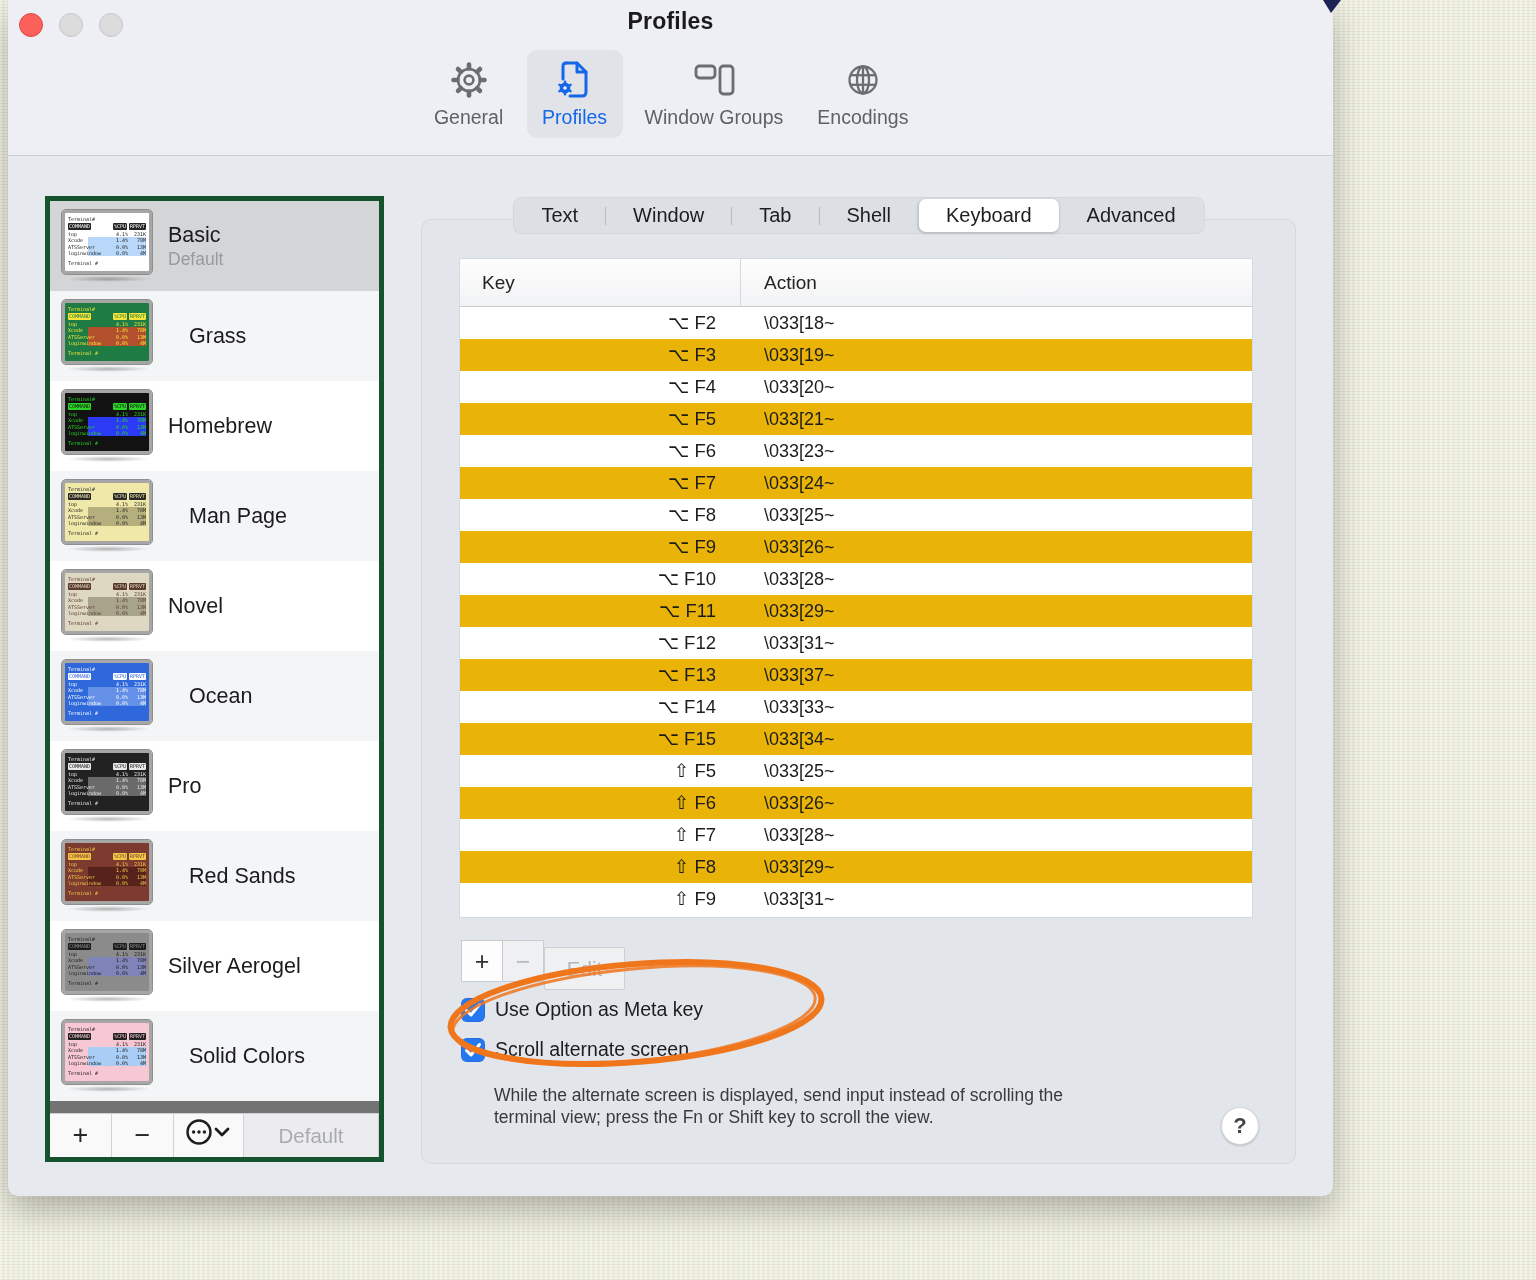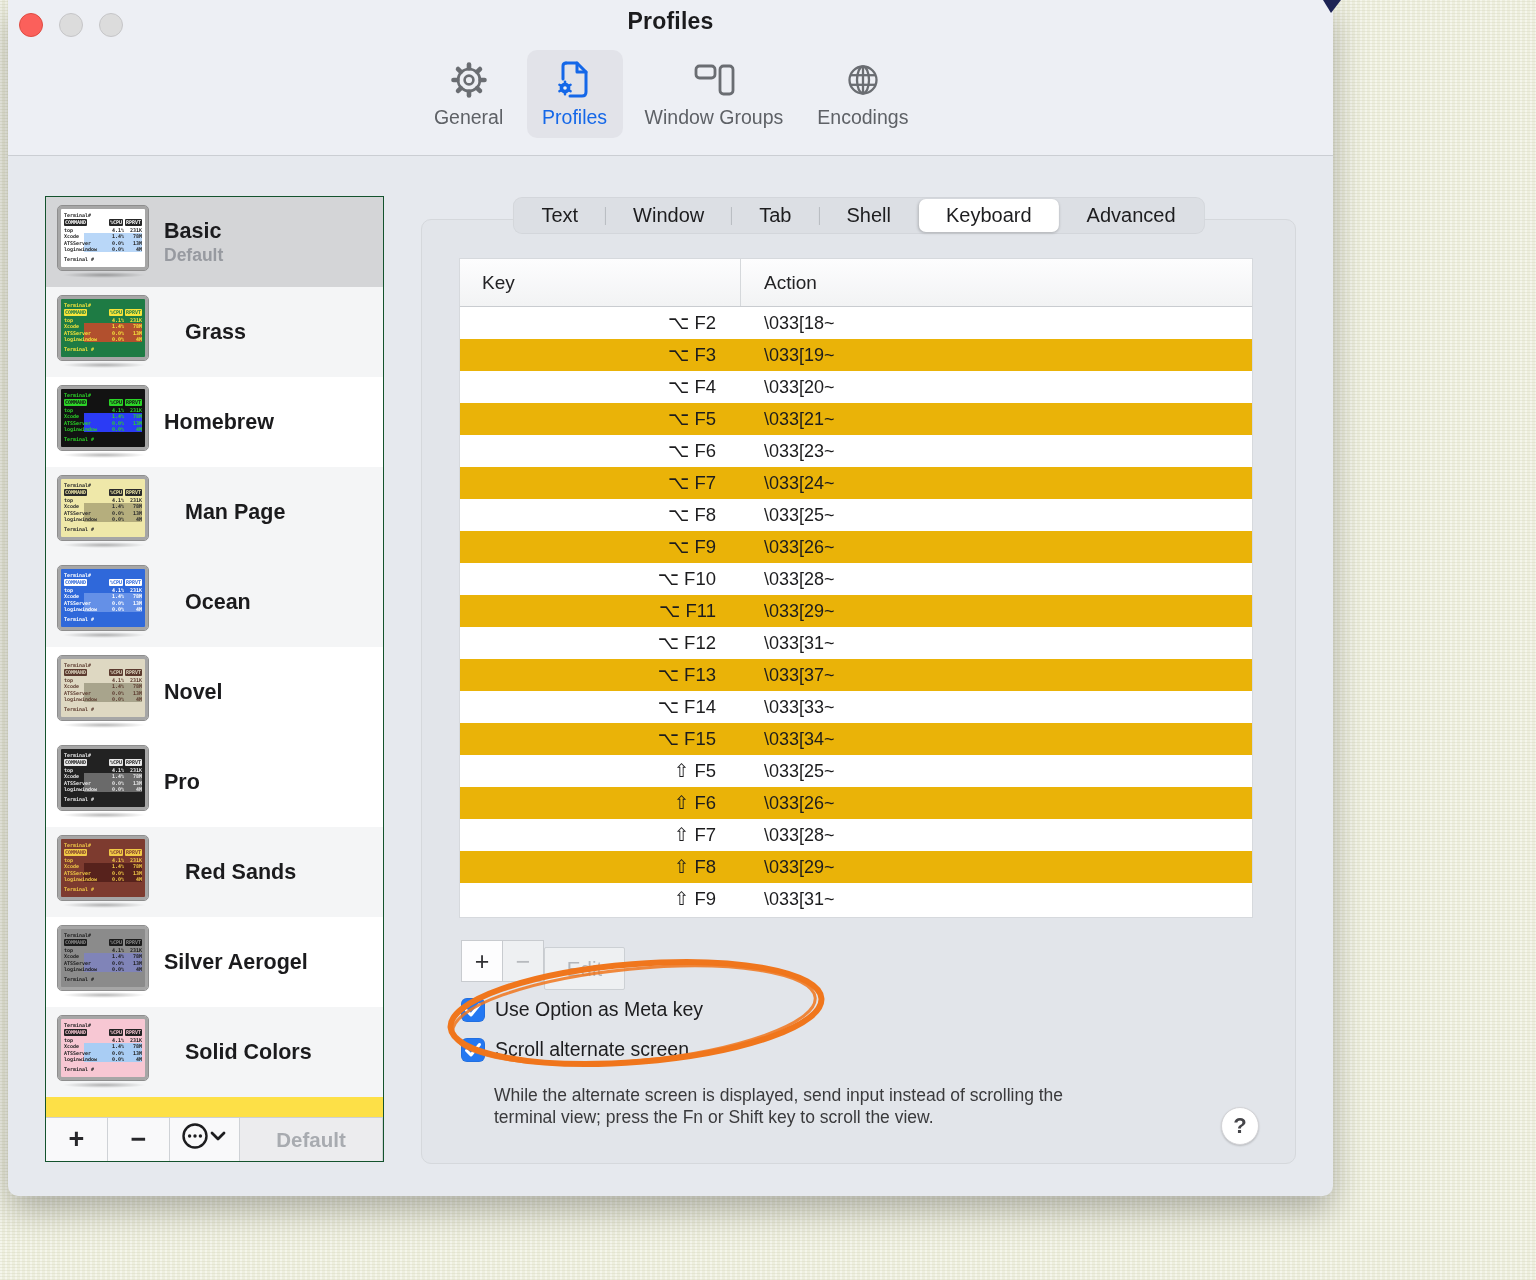--- a/index.html
+++ b/index.html
@@ -41,21 +41,21 @@
     color:#5e6166;
   }
   .tb-item .tb-icon { height:44px; display:flex; align-items:center; justify-content:center; }
   .tb-item .tb-label { font-size:19.5px; margin-top:4px; white-space:nowrap; }
   .tb-item.selected { background:#e2e3e9; }
   .tb-item.selected, .tb-item.selected .tb-label { color:#1467e8; }
 
   
   .sidebar {
     position:absolute; left:37px; top:196px; width:339px; height:966px;
-    background:#fde047; border:1px solid #14532d;font-weight:bold;
+    background:#737373; border:5px solid #14532d;
   }
   .profile-list { position:absolute; inset:0 0 44px 0; overflow:hidden; }
   .profile-item { height:90px; display:flex; align-items:center; padding-left:12px; gap:14px; background:#fff; }
   .profile-item.alt { background:#f4f5f6;gap:35px; }
   .profile-item.selected { background:#d4d5d7; }
   .p-label { font-size:21.5px; color:#1b1b1d; line-height:1.25; }
   .p-sub { font-size:17.5px; color:#979aa0; }
 
   .thumb-wrap { width:92px; flex:0 0 92px; }
   .thumb {
@@ -379,20 +379,58 @@
                 <span>4M</span>
               </div>
               <div class="t-prompt">Terminal #</div>
             </div>
             <div class="thumb-shadow"></div>
           </div>
           <div>
             <div class="p-label">Man Page</div>
           </div>
         </div>
+        <div class="profile-item">
+          <div class="thumb-wrap">
+            <div class="thumb" style="--bg: #ded8c2; --fg: #5b3a2e; --hl: #a8a48c;">
+              <div class="t-line">Terminal#</div>
+              <div class="t-cols">
+                <span class="t-chip">COMMAND</span>
+                <span class="t-sp"></span>
+                <span class="t-chip">%CPU</span>
+                <span class="t-chip">RPRVT</span>
+              </div>
+              <div class="t-row">
+                <span>top</span>
+                <span>4.1%</span>
+                <span>231K</span>
+              </div>
+              <div class="t-row hl">
+                <span>Xcode</span>
+                <span>1.4%</span>
+                <span>78M</span>
+              </div>
+              <div class="t-row hl">
+                <span>ATSServer</span>
+                <span>0.0%</span>
+                <span>13M</span>
+              </div>
+              <div class="t-row hl">
+                <span>loginwindow</span>
+                <span>0.0%</span>
+                <span>4M</span>
+              </div>
+              <div class="t-prompt">Terminal #</div>
+            </div>
+            <div class="thumb-shadow"></div>
+          </div>
+          <div>
+            <div class="p-label">Novel</div>
+          </div>
+        </div>
         <div class="profile-item alt">
           <div class="thumb-wrap">
             <div class="thumb" style="--bg: #2f68da; --fg: #ffffff; --hl: #6490e7;">
               <div class="t-line">Terminal#</div>
               <div class="t-cols">
                 <span class="t-chip">COMMAND</span>
                 <span class="t-sp"></span>
                 <span class="t-chip">%CPU</span>
                 <span class="t-chip">RPRVT</span>
               </div>
@@ -415,58 +453,20 @@
                 <span>loginwindow</span>
                 <span>0.0%</span>
                 <span>4M</span>
               </div>
               <div class="t-prompt">Terminal #</div>
             </div>
             <div class="thumb-shadow"></div>
           </div>
           <div>
             <div class="p-label">Ocean</div>
-          </div>
-        </div>
-        <div class="profile-item">
-          <div class="thumb-wrap">
-            <div class="thumb" style="--bg: #ded8c2; --fg: #5b3a2e; --hl: #a8a48c;">
-              <div class="t-line">Terminal#</div>
-              <div class="t-cols">
-                <span class="t-chip">COMMAND</span>
-                <span class="t-sp"></span>
-                <span class="t-chip">%CPU</span>
-                <span class="t-chip">RPRVT</span>
-              </div>
-              <div class="t-row">
-                <span>top</span>
-                <span>4.1%</span>
-                <span>231K</span>
-              </div>
-              <div class="t-row hl">
-                <span>Xcode</span>
-                <span>1.4%</span>
-                <span>78M</span>
-              </div>
-              <div class="t-row hl">
-                <span>ATSServer</span>
-                <span>0.0%</span>
-                <span>13M</span>
-              </div>
-              <div class="t-row hl">
-                <span>loginwindow</span>
-                <span>0.0%</span>
-                <span>4M</span>
-              </div>
-              <div class="t-prompt">Terminal #</div>
-            </div>
-            <div class="thumb-shadow"></div>
-          </div>
-          <div>
-            <div class="p-label">Novel</div>
           </div>
         </div>
         <div class="profile-item">
           <div class="thumb-wrap">
             <div class="thumb" style="--bg: #222222; --fg: #e8e8e8; --hl: #6a6a6a;">
               <div class="t-line">Terminal#</div>
               <div class="t-cols">
                 <span class="t-chip">COMMAND</span>
                 <span class="t-sp"></span>
                 <span class="t-chip">%CPU</span>

